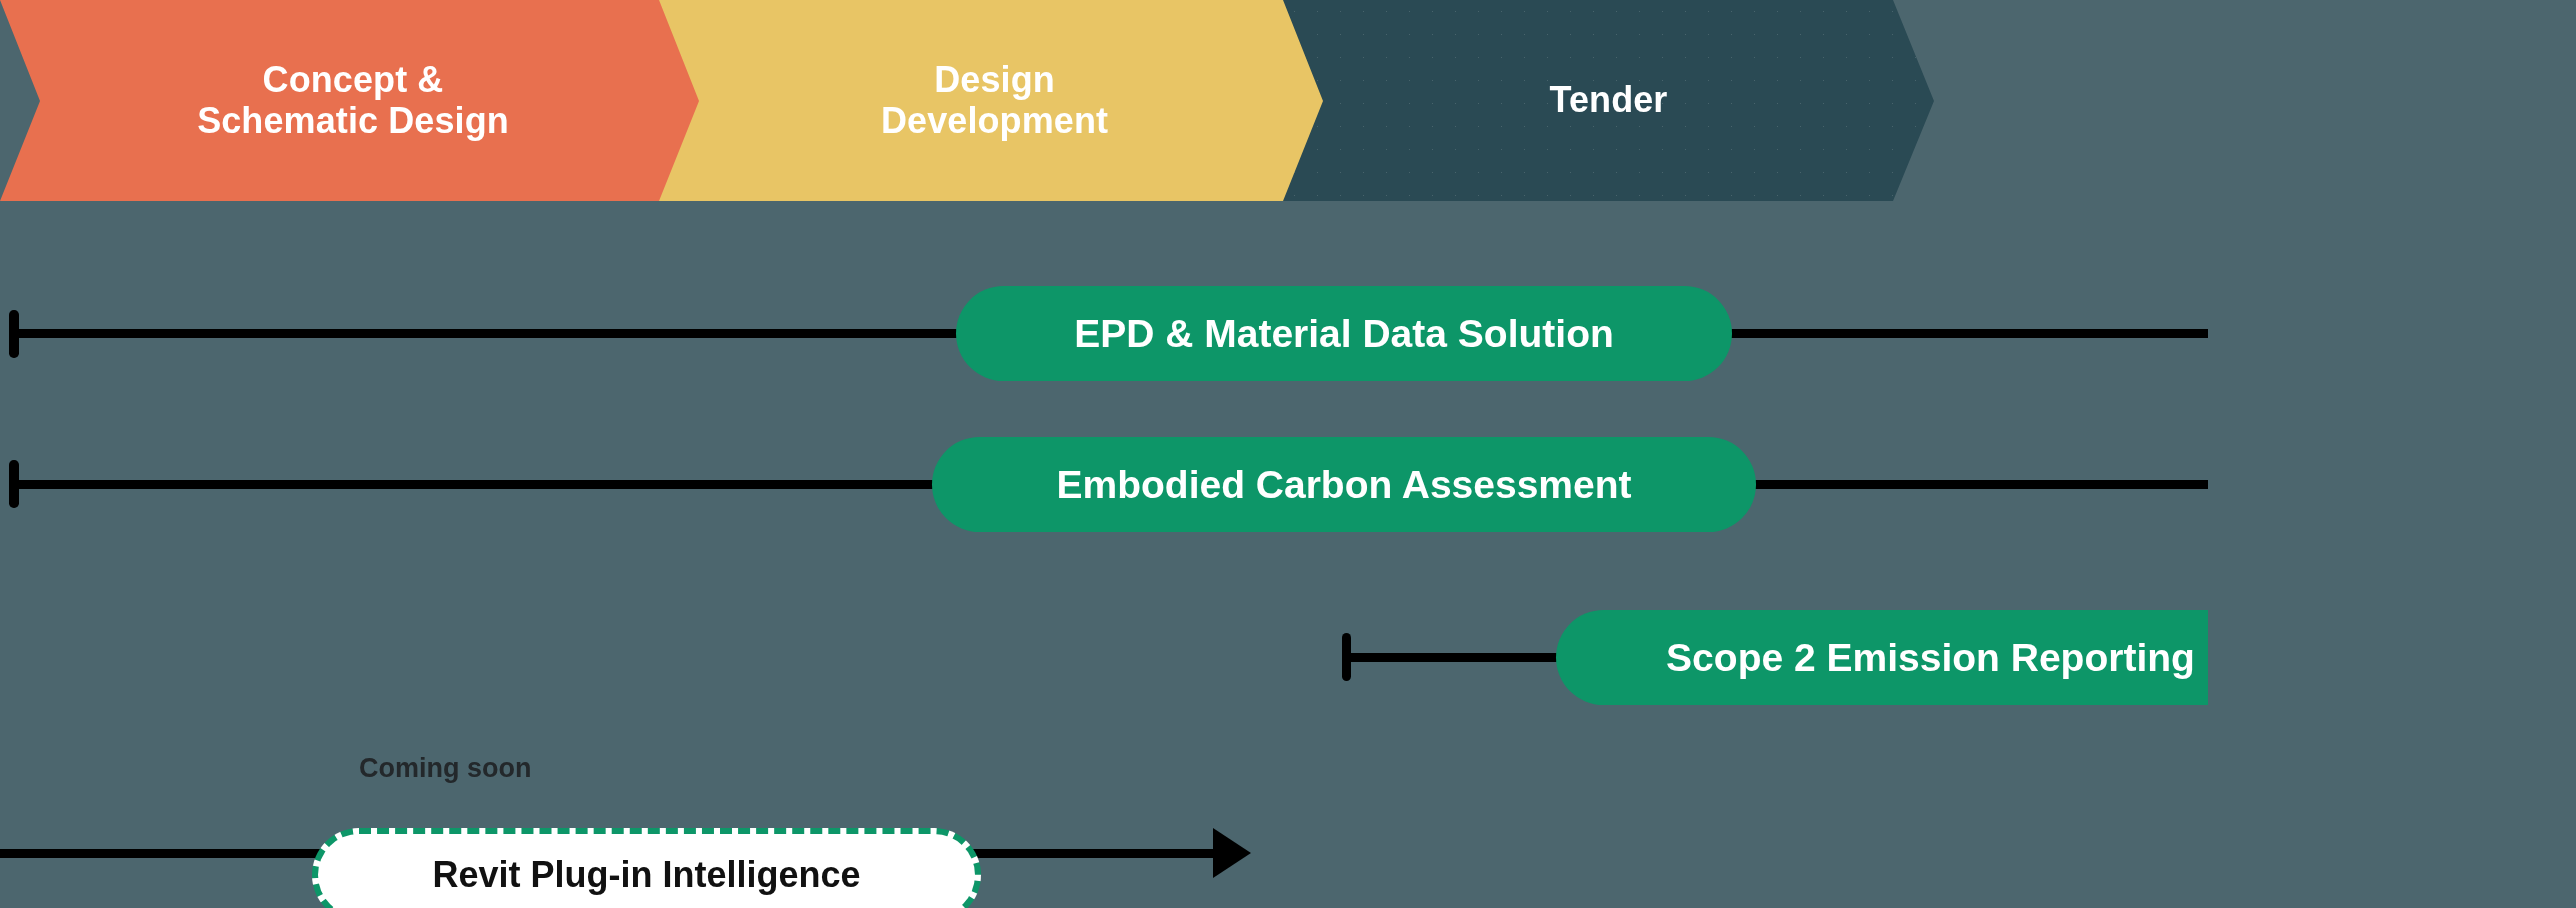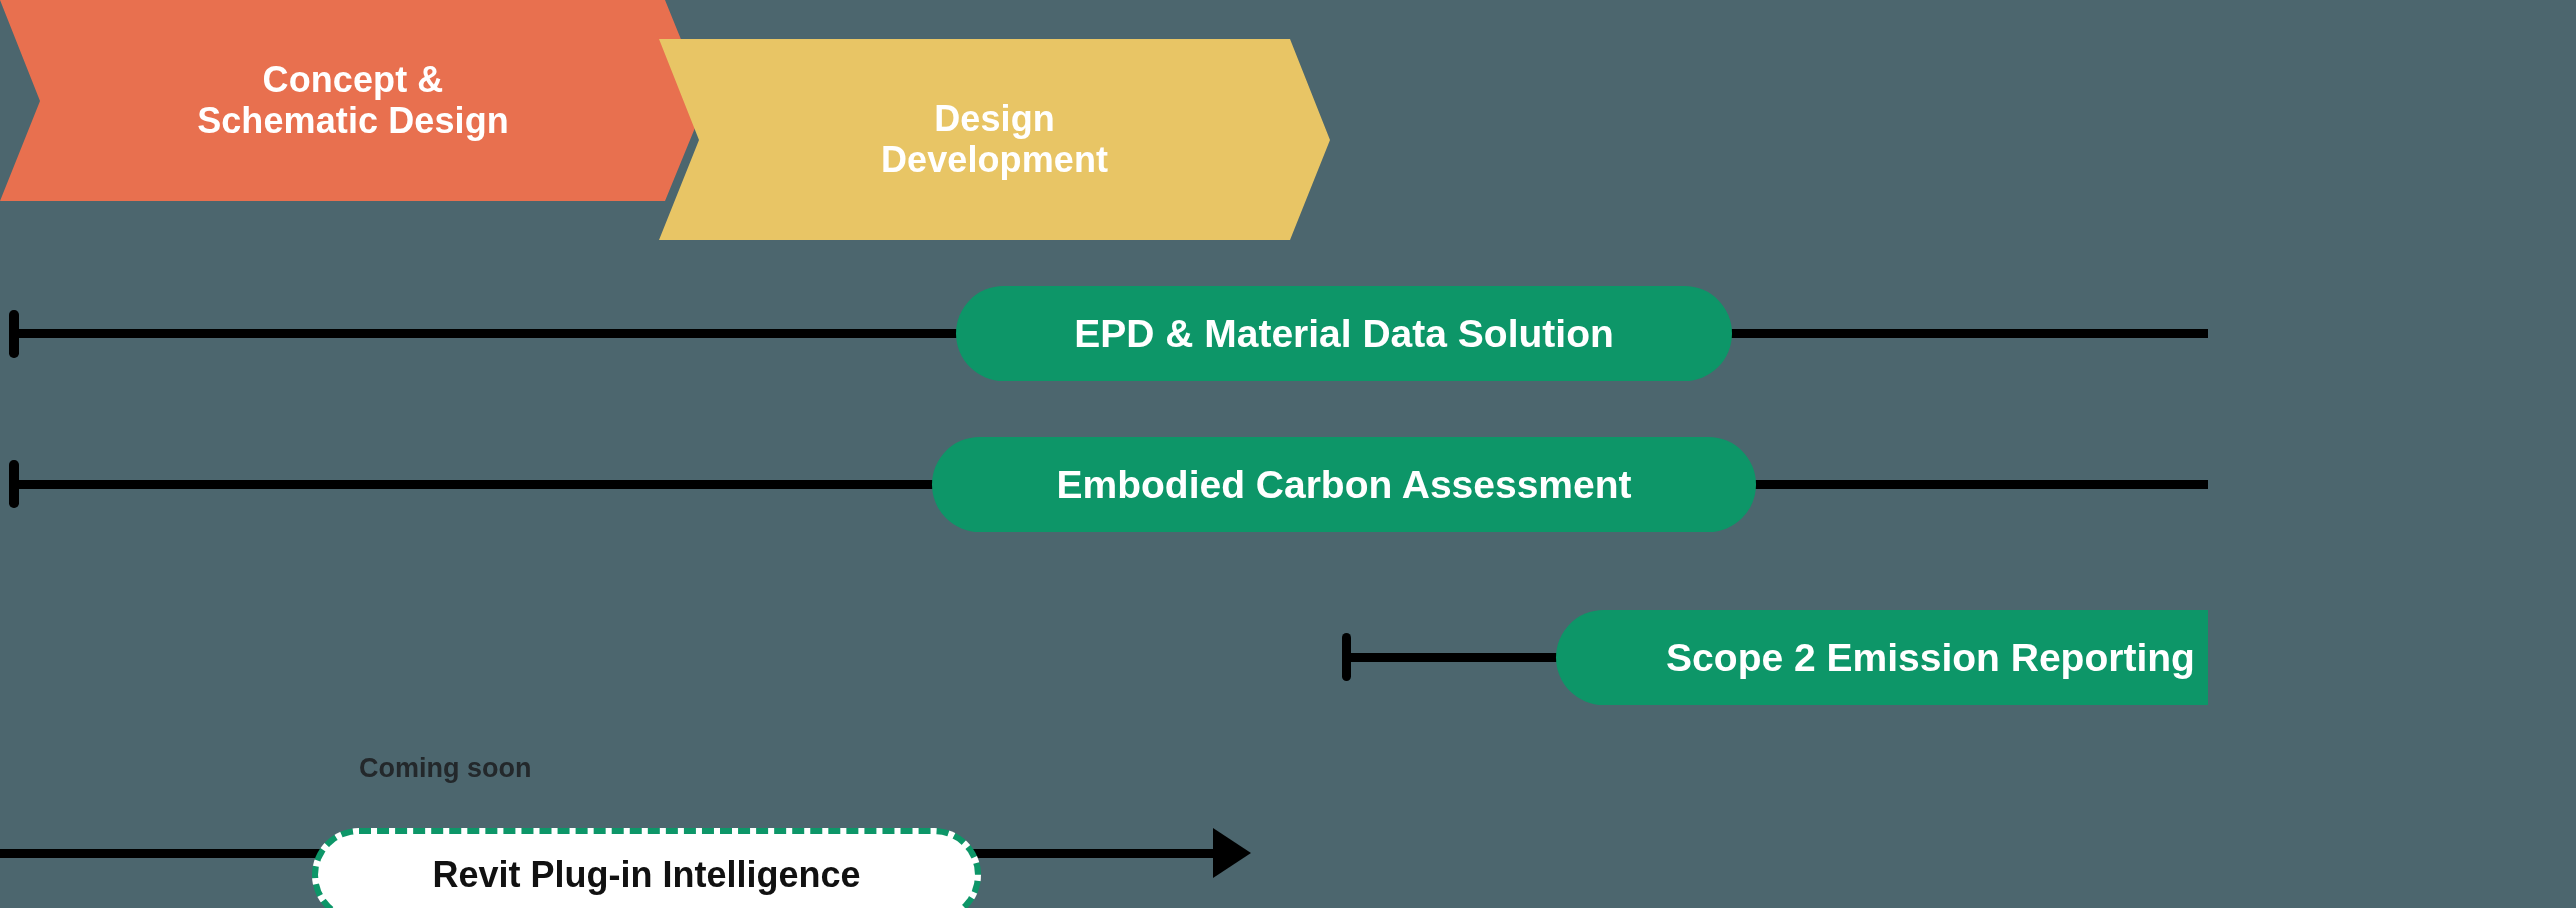--- a/index.html
+++ b/index.html
@@ -50,21 +50,20 @@
     left: 0px;
     width: 706px;
     background: #e8704f;
     clip-path: polygon(0 0, 665px 0, 706px 101px, 665px 201px, 0 201px, 40px 101px);
   }
   .phase-1 {
     left: 659px;
     width: 671px;
     background: #e8c565;
     clip-path: polygon(0 0, 631px 0, 671px 101px, 631px 201px, 0 201px, 40px 101px);
-    margin-top: 39px;
   }
   .phase-2 {
     left: 1283px;
     width: 651px;
     background: #2a4a54;
     clip-path: polygon(0 0, 610px 0, 651px 101px, 610px 201px, 0 201px, 40px 101px);
   }
   .phase-2 .dot-texture {
     position: absolute;
     inset: 0;
@@ -169,20 +168,24 @@
     <div class="phase phase-0">
       <div class="phase-label">Concept &amp;
 Schematic Design</div>
     </div>
 
     <div class="phase phase-1">
       <div class="phase-label">Design
 Development</div>
     </div>
 
+    <div class="phase phase-2">
+      <div class="dot-texture"></div>
+      <div class="phase-label">Tender</div>
+    </div>
 
 
   </div>
 
   <div>
     <div class="track-cap" id="row-1-cap"></div>
     <div class="track" id="row-1-track"></div>
     <div class="track-arrow" id="row-1-arrow"></div>
     <div class="pill pill-solid" id="row-1-pill">
       <span class="pill-label">EPD &amp; Material Data Solution</span>

